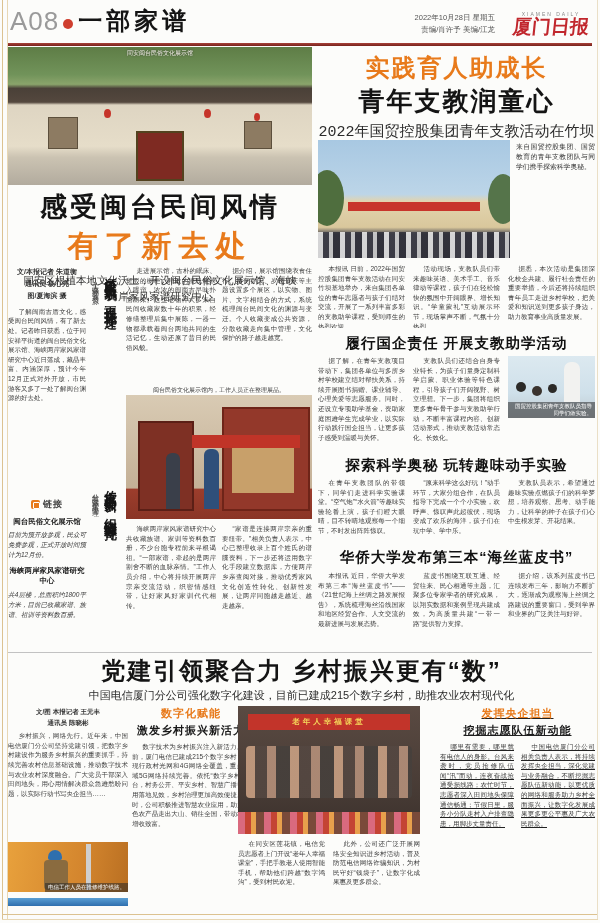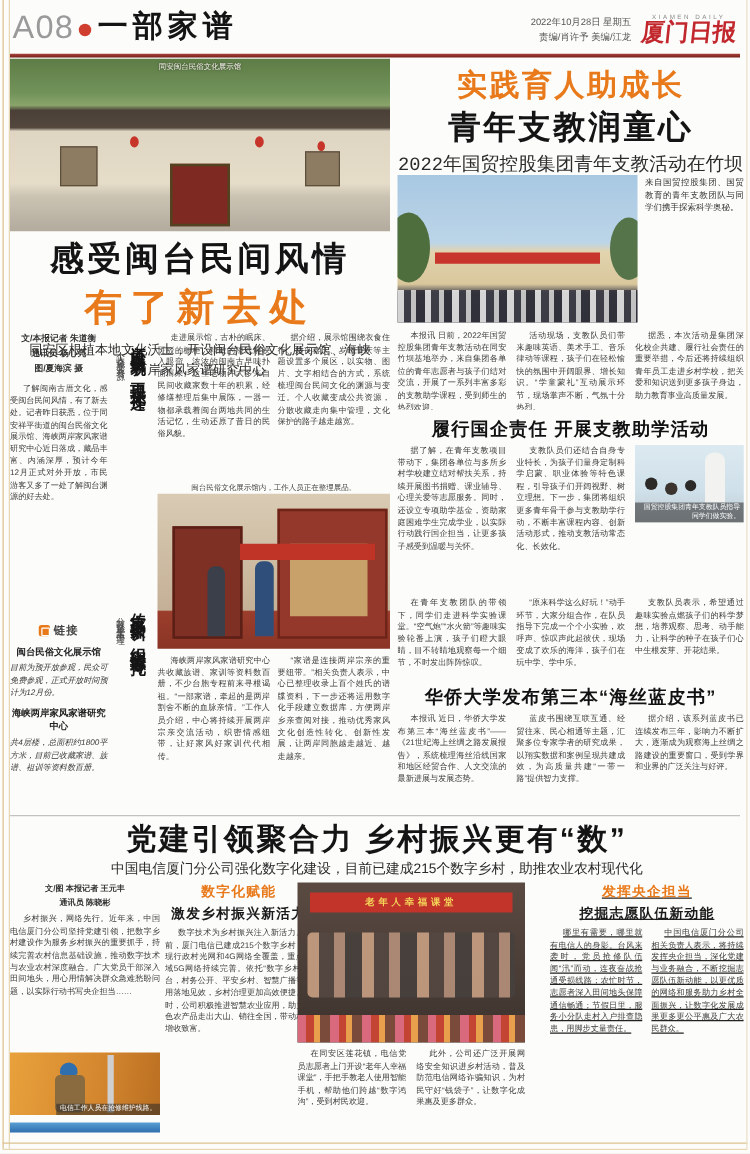--- a/index.html
+++ b/index.html
@@ -9,21 +9,21 @@
   
   .frame-left{left:2px;top:0;bottom:4px;width:4px;border-left:1px solid #dcc290;border-right:1px solid #e8d7b4;}
   .frame-bottom{left:2px;right:2px;bottom:3px;height:4px;border-top:1px solid #dcc290;border-bottom:1px solid #e8d7b4;}
   .frame-right{right:2px;top:0;bottom:4px;width:1px;background:#eadfc6;}
   
   .hdr{left:10px;top:5px;right:9px;height:36px;display:flex;justify-content:space-between;align-items:flex-start;}
   .hdr-left{display:flex;align-items:center;text-align:right;}
   .pageno{font-size:26px;color:#9a9a9a;letter-spacing:1px;}
   .reddot{width:10px;height:10px;border-radius:50%;background:#cf3e2e;margin:6px 5px 0 4px;}
   .sectionname{font-size:24px;font-weight:bold;color:#141414;letter-spacing:4px;}
-  .hdr-right{display:flex;align-items:center;gap:6px;margin-top:6px;}
+  .hdr-right{display:flex;align-items:center;gap:16px;margin-top:6px;}
   .dates{text-align:right;font-size:7.5px;color:#555;line-height:1.6;}
   .masthead{width:80px;text-align:center;}
   .mast-en{font-size:5px;color:#888;letter-spacing:2px;}
   .mast-cn{font-family:"DejaVu Serif",serif;font-size:19px;font-weight:bold;color:#c1272d;
            transform:skewX(-6deg);line-height:1.05;}
   .redrule{left:8px;right:8px;top:43px;height:3px;background:linear-gradient(#a8423a,#76211b);}
   
   .photo{overflow:hidden;}
   .ph-cap-top{position:absolute;top:2px;left:0;right:0;text-align:center;font-size:6px;color:#f5f2e8;
               text-shadow:0 0 2px #333;}
@@ -177,20 +177,21 @@
         <div class="photo" style="position:relative;width:87px;height:62px;background:linear-gradient(#dce9f0,#cfe0ea 60%,#bfc9cf);">
           <div class="abs" style="left:56px;top:6px;width:16px;height:40px;background:#f2f2f0;border-radius:7px 7px 0 0;"></div>
           <div class="abs" style="left:8px;top:26px;width:10px;height:10px;border-radius:50%;background:#2c2a28;"></div>
           <div class="abs" style="left:24px;top:30px;width:10px;height:10px;border-radius:50%;background:#3a332e;"></div>
           <div class="abs" style="left:40px;top:28px;width:9px;height:9px;border-radius:50%;background:#2c2a28;"></div>
           <div class="ph-cap-bot">国贸控股集团青年支教队员指导同学们做实验。</div>
         </div>
       </div>
     </div>
 
+    <div class="abs subhead" style="left:0;top:404px;width:277px;">探索科学奥秘 玩转趣味动手实验</div>
 
     <div class="abs colrow" style="left:0;top:426px;width:277px;height:62px;">
       <div class="bodytext" style="width:87px;height:62px;">在青年支教团队的带领下，同学们走进科学实验课堂。“空气炮”“水火箭”等趣味实验轮番上演，孩子们瞪大眼睛，目不转睛地观察每一个细节，不时发出阵阵惊叹。</div>
       <div class="bodytext" style="width:87px;height:62px;">“原来科学这么好玩！”动手环节，大家分组合作，在队员指导下完成一个个小实验，欢呼声、惊叹声此起彼伏，现场变成了欢乐的海洋，孩子们在玩中学、学中乐。</div>
       <div class="bodytext" style="width:87px;height:62px;">支教队员表示，希望通过趣味实验点燃孩子们的科学梦想，培养观察、思考、动手能力，让科学的种子在孩子们心中生根发芽、开花结果。</div>
     </div>
 
     <div class="abs subhead" style="left:0;top:496px;width:277px;">华侨大学发布第三本“海丝蓝皮书”</div>
 
     <div class="abs colrow" style="left:0;top:519px;width:277px;height:76px;">

